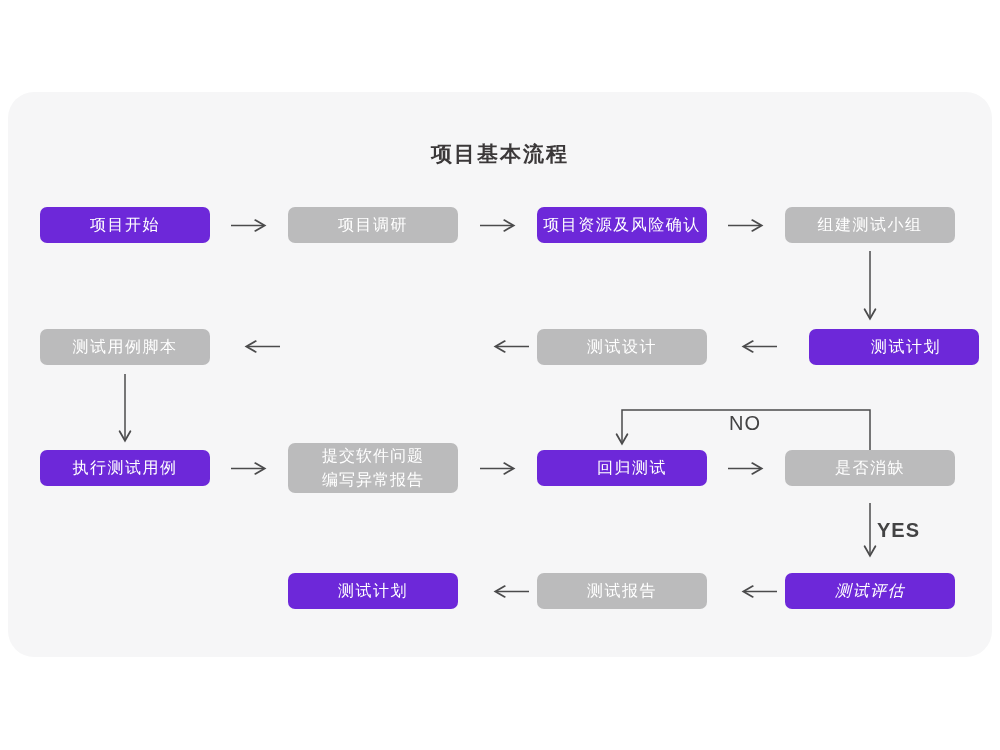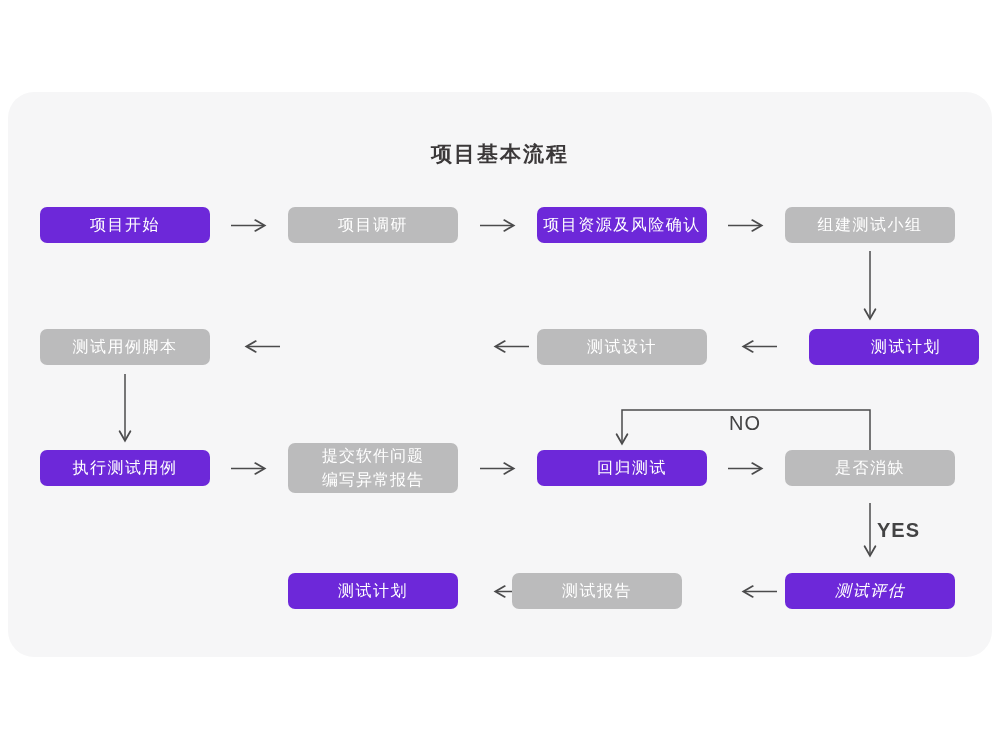--- a/index.html
+++ b/index.html
@@ -126,19 +126,19 @@
   <div class="node secondary" style="left:537px; top:329px;">测试设计</div>
   <div class="node secondary" style="left:40px;  top:329px;">测试用例脚本</div>
 
   <div class="node primary" style="left:40px;  top:450px;">执行测试用例</div>
   <div class="node secondary tall" style="left:288px; top:443px;">提交软件问题
 编写异常报告</div>
   <div class="node primary" style="left:537px; top:450px;padding-left:20px;">回归测试</div>
   <div class="node secondary" style="left:785px; top:450px;">是否消缺</div>
 
   <div class="node primary" style="left:785px; top:573px;font-style:italic;">测试评估</div>
-  <div class="node secondary" style="left:512px; top:573px;">测试报告</div>
+  <div class="node secondary" style="left:537px; top:573px;">测试报告</div>
   <div class="node primary" style="left:288px; top:573px;">测试计划</div>
 
   <div class="edge-label no">NO</div>
   <div class="edge-label yes">YES</div>
 
 </div>
 
 </body></html>

